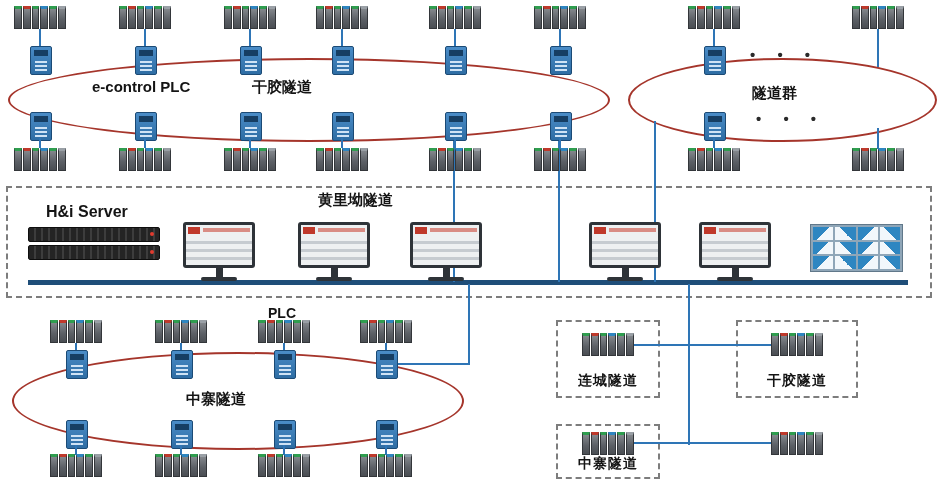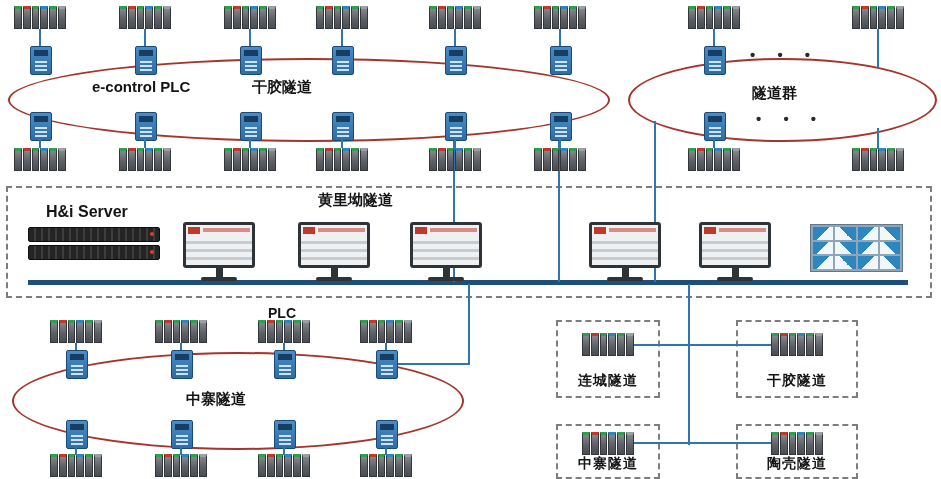--- a/index.html
+++ b/index.html
@@ -73,23 +73,20 @@
   <div class="dashbox" style="left:6px;top:186px;width:926px;height:112px"></div>
 
   <div class="dashbox" style="left:736px;top:320px;width:122px;height:78px">
     <div class="boxlbl" style="bottom:6px">干胶隧道</div>
   </div>
   <div class="dashbox" style="left:556px;top:320px;width:104px;height:78px">
     <div class="boxlbl" style="bottom:6px">连城隧道</div>
   </div>
   <div class="dashbox" style="left:556px;top:424px;width:104px;height:55px">
     <div class="boxlbl" style="bottom:4px">中寨隧道</div>
-  </div>
-  <div class="dashbox" style="left:736px;top:424px;width:122px;height:55px">
-    <div class="boxlbl" style="bottom:4px">陶壳隧道</div>
   </div>
 
   <div class="bus" style="left:28px;top:280px;width:880px"></div>
 
   <div class="vl" style="left:453px;top:139px;height:143px"></div>
   <div class="vl" style="left:558px;top:139px;height:143px"></div>
   <div class="vl" style="left:654px;top:121px;height:161px"></div>
   <div class="vl" style="left:468px;top:284px;height:81px"></div>
   <div class="hl" style="left:396px;top:363px;width:74px"></div>
   <div class="vl" style="left:688px;top:284px;height:161px"></div>

